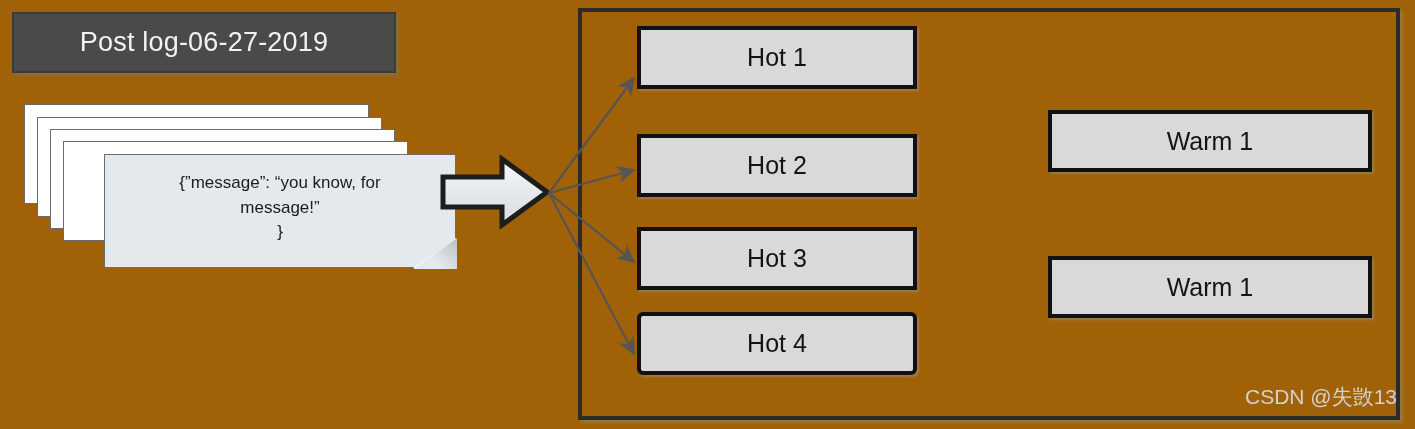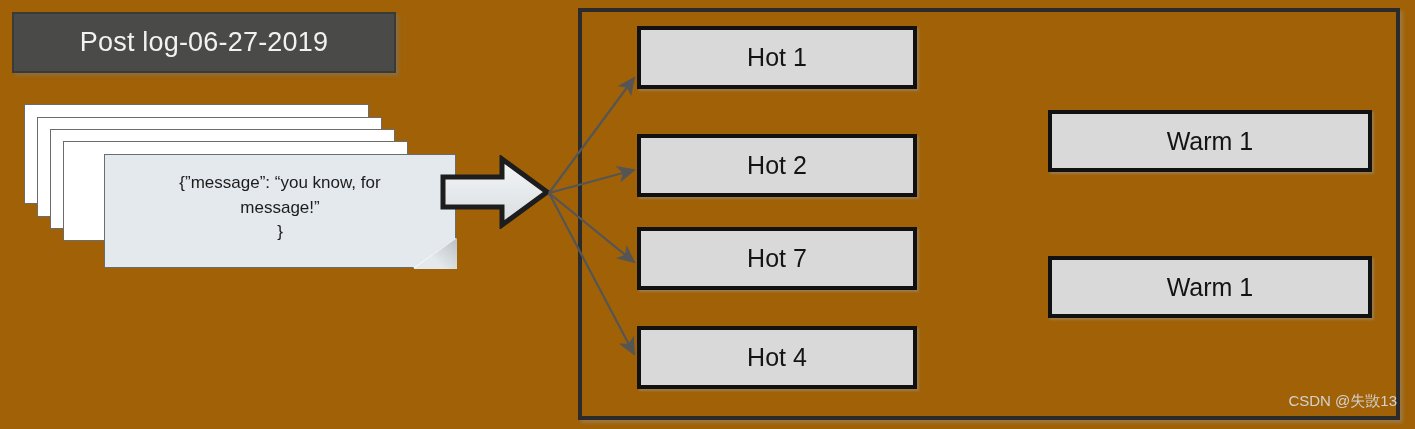--- a/index.html
+++ b/index.html
@@ -145,42 +145,42 @@
   }
   .node-box span {
     font-size: 25px;
     color: #141414;
     white-space: nowrap;
   }
   .hot-box { left: 637px; width: 280px; height: 63px; }
   .hot-1 { top: 26px; }
   .hot-2 { top: 134px; text-align: center; }
   .hot-3 { top: 227px; }
-  .hot-4 { top: 326px; }
+  .hot-4 { top: 312px; border-radius: 6px; }
 
   .warm-box { left: 1048px; width: 324px; height: 62px; }
   .warm-1 { top: 110px; }
   .warm-2 { top: 256px; }
 
   
   .connectors {
     position: absolute;
     left: 0;
     top: 0;
     width: 1415px;
     height: 429px;
     pointer-events: none;
   }
 
   
   .watermark {
     position: absolute;
     right: 18px;
     bottom: 18px;
-    font-size: 15px;
+    font-size: 21px;
     color: #d2d2d2;
     white-space: nowrap;
   }
 </style>
 </head>
 <body>
 
 <div id="canvas">
 
   <div class="title-banner">
@@ -231,21 +231,21 @@
     <line x1="549" y1="193" x2="634" y2="354" stroke="#555555" stroke-width="2.2" marker-end="url(#arrowHead)"></line>
   </svg>
 
   <div class="node-box hot-box hot-1">
     <span>Hot 1</span>
   </div>
   <div class="node-box hot-box hot-2">
     <span>Hot 2</span>
   </div>
   <div class="node-box hot-box hot-3">
-    <span>Hot 7</span>
+    <span>Hot 3</span>
   </div>
   <div class="node-box hot-box hot-4">
     <span>Hot 4</span>
   </div>
 
   <div class="node-box warm-box warm-1">
     <span>Warm 1</span>
   </div>
   <div class="node-box warm-box warm-2">
     <span>Warm 1</span>

